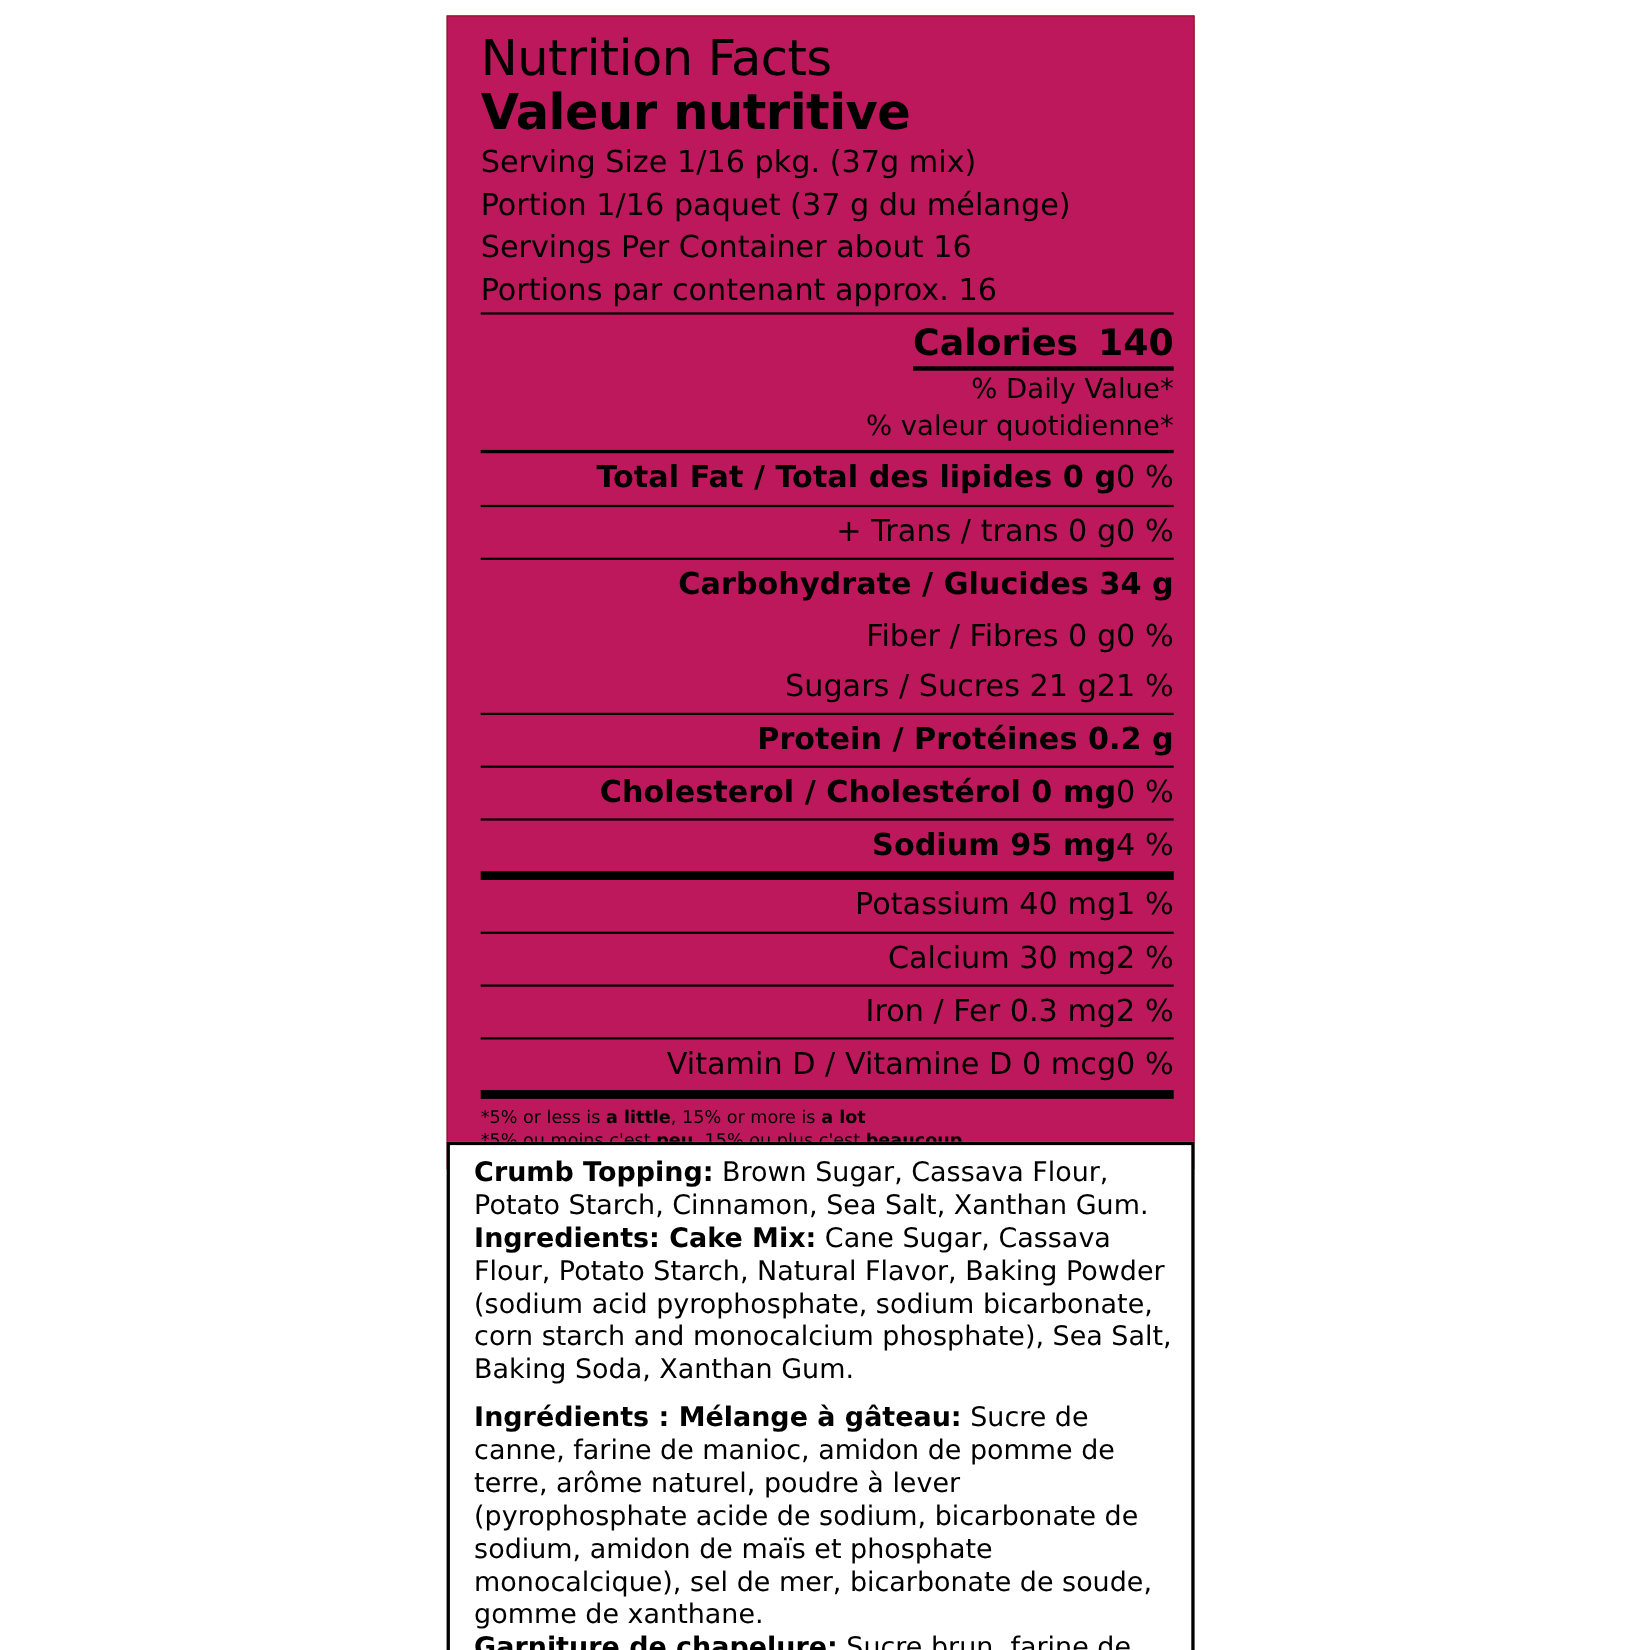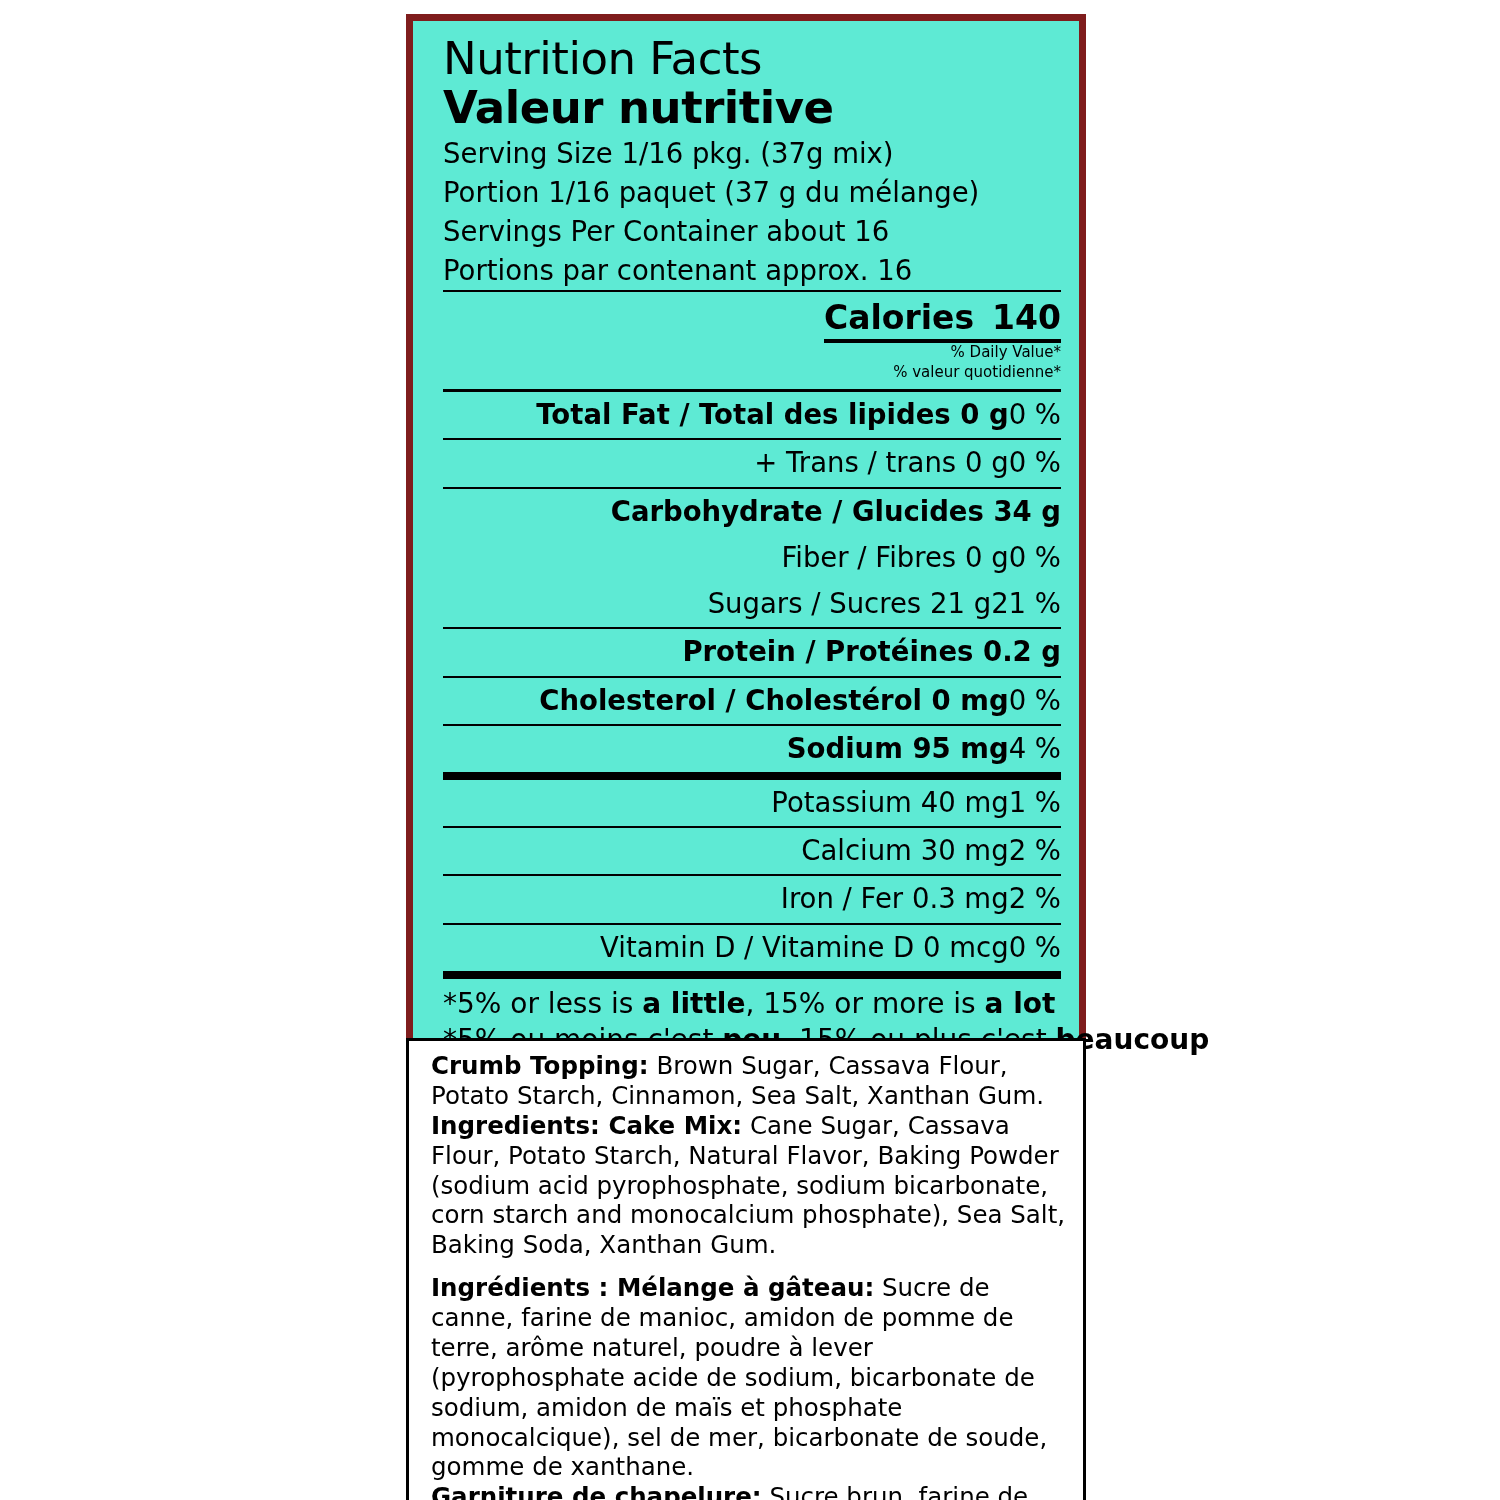--- a/index.html
+++ b/index.html
@@ -22,23 +22,23 @@
     height: 1500px;
   }
 
   
   .nf-panel {
     position: absolute;
     left: 406px;
     top: 14px;
     width: 680px;
     box-sizing: border-box;
-    border: 7px solid #7f1d1d;
+    border: 1px solid #7f1d1d;
     padding: 14px 18px 14px 30px;
-    background: #5eead4;
+    background: #be185d;
   }
   .nf-title {
     font-size: 45px;
     line-height: 1.08;
     letter-spacing: -0.5px;
     font-weight: 400;
     white-space: nowrap;
   }
   .nf-title-2 {
     font-size: 45px;
@@ -68,42 +68,42 @@
   .cal-left {
     font-size: 33px;
     font-weight: 700;
     border-bottom: 4px solid #000;
     padding-bottom: 2px;
     white-space: nowrap;
   }
   .cal-left .cal-num { margin-left: 18px; }
   .dv-right {
     text-align: right;
-    font-size: 15px;
+    font-size: 25px;
     line-height: 1.32;
     padding-bottom: 4px;
     white-space: nowrap;
   }
 
   .nut-row {
     display: flex;
     align-items: center;
     justify-content: flex-end;
     padding: 5px 0 6px 0;
     font-size: 27.5px;
     line-height: 1.28;
   }
   .nut-row .label { white-space: nowrap; }
   .nut-row .pct { white-space: nowrap; text-align: right; }
   .b { font-weight: 700; }
   .indent { padding-left: 27px; }
   .two-line .label { line-height: 1.3; }
 
   .footnote {
-    font-size: 28px;
+    font-size: 16px;
     line-height: 1.3;
     padding-top: 7px;
     white-space: nowrap;
   }
 
   
   .ing-panel {
     position: absolute;
     left: 406px;
     top: 1038px;

